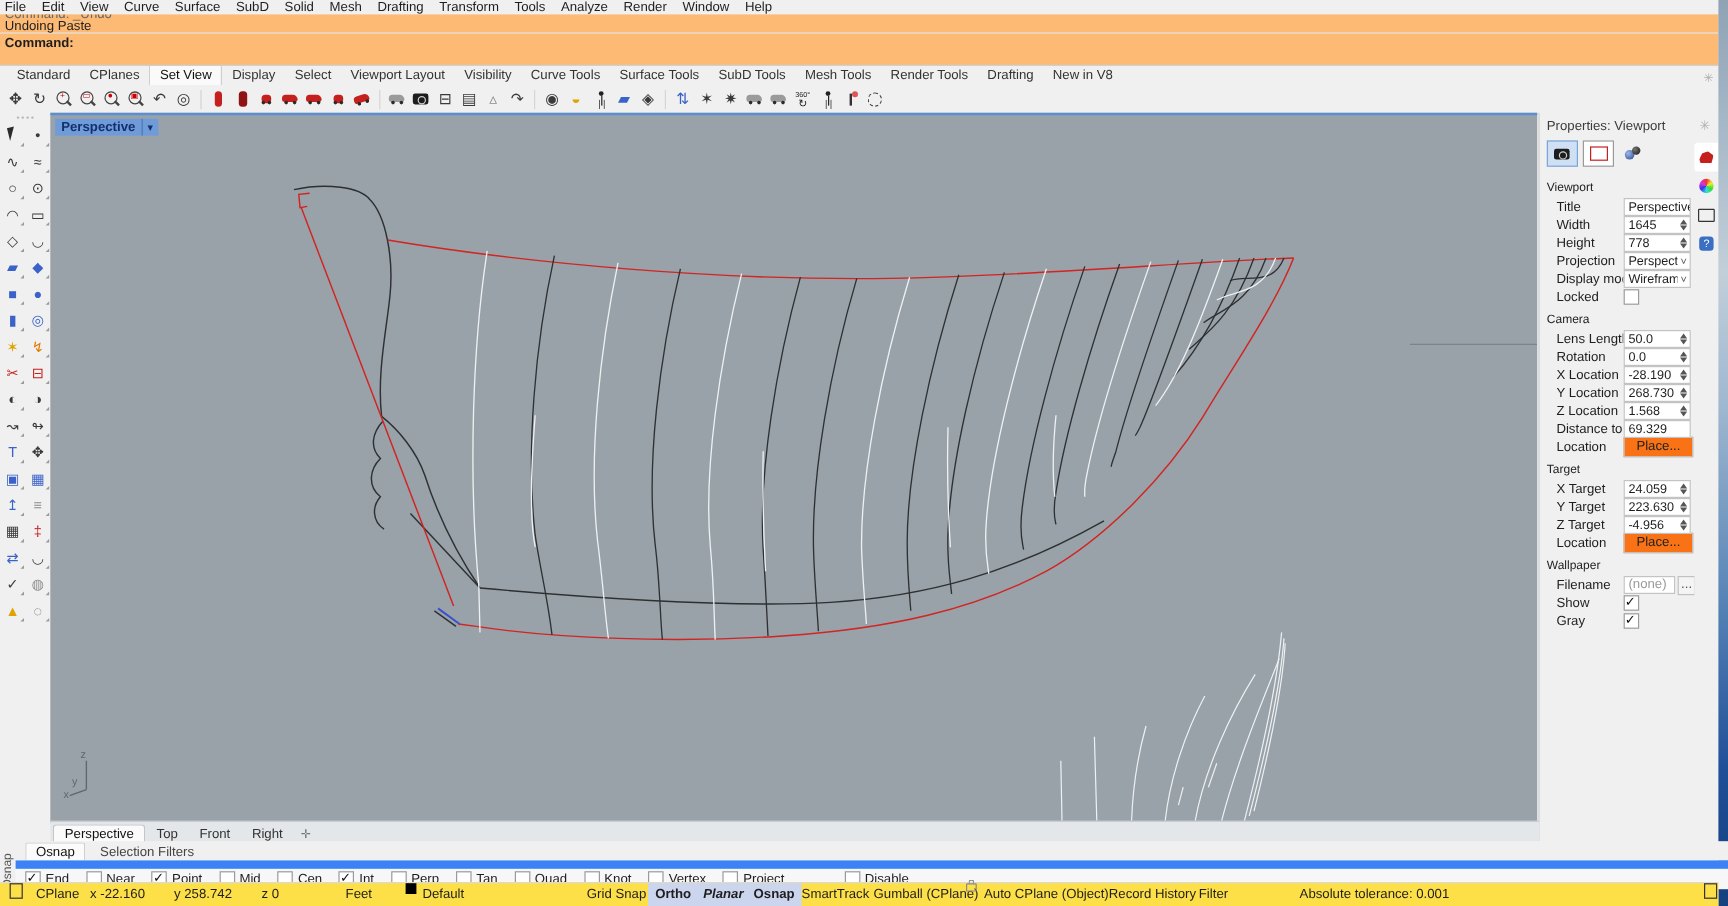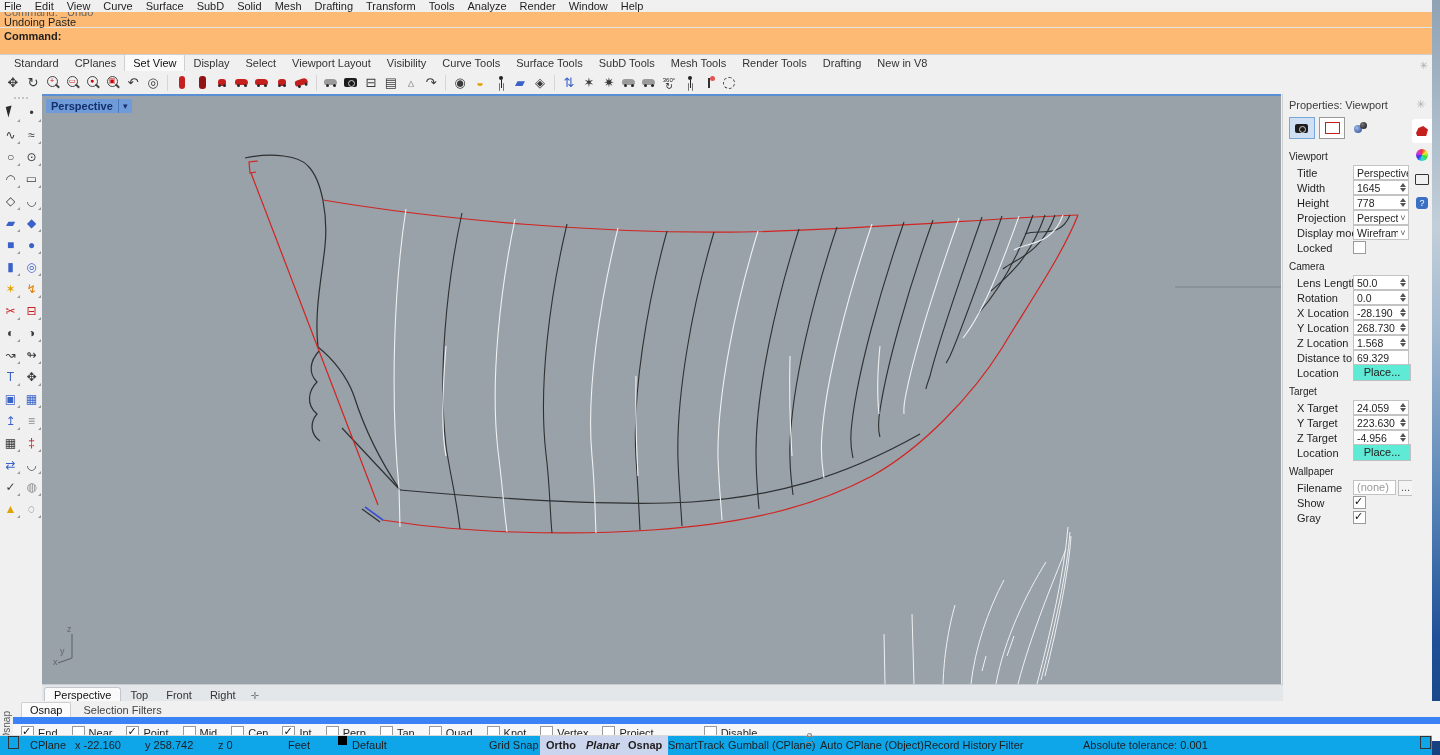--- a/index.html
+++ b/index.html
@@ -81,21 +81,21 @@
   .sect{font-size:10px;color:#222;padding:6px 0 3px 6px;}
   .prow{display:flex;align-items:center;height:15px;padding-left:14px;}
   .prow .lbl{width:56px;white-space:nowrap;overflow:hidden;flex:none;color:#1e1e1e;}
   .ctl{flex:none;width:54px;height:13px;background:#fff;border:1px solid #c3c3c3;display:flex;align-items:center;position:relative;}
   .ctl .val{padding-left:3px;font-size:10.5px;white-space:nowrap;overflow:hidden;flex:1;}
   .ctl.spin::after{content:"";position:absolute;right:2px;top:2px;border-left:3px solid transparent;border-right:3px solid transparent;border-bottom:4px solid #555;}
   .ctl.spin::before{content:"";position:absolute;right:2px;bottom:2px;border-left:3px solid transparent;border-right:3px solid transparent;border-top:4px solid #555;}
   .ctl.drop .dd{width:10px;color:#555;font-size:9px;text-align:center;}
   .cb{width:11px;height:11px;background:#fff;border:1px solid #9a9a9a;position:relative;flex:none;}
   .cb.checked::after{content:"✓";position:absolute;left:0px;top:-2px;font-size:11px;color:#111;font-weight:bold;}
-  .pbtn{width:56px;height:15px;background:#5eead4;border:1px solid #c0c0c0;text-align:center;line-height:14px;color:#222;}
+  .pbtn{width:56px;height:15px;background:#f97316;border:1px solid #c0c0c0;text-align:center;line-height:14px;color:#222;}
   .fname{width:38px;height:13px;background:#fff;border:1px solid #c3c3c3;color:#9a9a9a;padding-left:3px;line-height:13px;}
   .dots3{width:13px;height:14px;background:#f4f4f4;border:1px solid #c0c0c0;margin-left:2px;text-align:center;line-height:12px;color:#555;}
   
   .rstrip{position:absolute;left:1412px;top:94px;width:20px;height:641px;background:#f0f0f0;}
   .rstrip .gearico{margin:4px 0 8px 4px;color:#b0b0b0;font-size:11px;}
   .rtab{width:20px;height:24px;display:flex;align-items:center;justify-content:center;}
   .rtab.first{background:#fff;border-radius:3px 0 0 3px;}
   .rhlogo{width:12px;height:10px;background:#c6201e;clip-path:polygon(0 70%,20% 20%,60% 0,100% 35%,85% 100%,10% 100%);}
   .cwheel{width:12px;height:12px;border-radius:50%;background:conic-gradient(#e33,#ee3,#3d3,#3dd,#33e,#d3d,#e33);}
   .monico{width:12px;height:9px;border:1.6px solid #333;border-radius:1px;}
@@ -110,21 +110,21 @@
   
   .osnap-side{position:absolute;left:0px;top:698px;width:13px;height:56px;display:flex;align-items:center;justify-content:center;color:#555;}
   .osnap-side span{writing-mode:vertical-rl;transform:rotate(180deg);font-size:10px;}
   .osnap-tabs{position:absolute;left:13px;top:701px;width:1419px;height:16px;display:flex;align-items:flex-end;gap:4px;padding-left:8px;background:#f0f0f0;}
   .osnap-tabs .otab{padding:1px 8px;color:#444;}
   .osnap-tabs .otab.active{background:#fbfbfb;border:1px solid #cfcfcf;border-bottom:none;border-radius:2px 2px 0 0;color:#111;}
   .osnap-row{position:absolute;left:13px;top:717px;width:1419px;height:17px;background:#f7f7f7;display:flex;align-items:center;gap:14px;padding-left:8px;border-top:7px solid #3b82f6;}
   .oitem{display:flex;align-items:center;gap:4px;}
   .oitem.gap{margin-left:36px;}
   
-  .statusbar{position:absolute;left:0;top:735px;width:1432px;height:20px;background:#0ea5e9;border-top:1px solid #d9d9d9;}
+  .statusbar{position:absolute;left:0;top:735px;width:1432px;height:20px;background:#fde047;border-top:1px solid #d9d9d9;}
   .statusbar span{position:absolute;top:0;line-height:19px;white-space:nowrap;color:#1e1e1e;}
   .statusbar .tog{padding:0 6px;}
   .statusbar .tog.active{background:#ccd5ee;font-weight:bold;}
   .winico{position:absolute;width:9px;height:11px;border:1.6px solid #333;top:4px;}
   .swatch{position:absolute;width:9px;height:9px;background:#000;top:5px;}
   .lockico{position:absolute;width:7px;height:5px;border:1.2px solid #8a8a8a;top:9px;border-radius:1px;}
   .lockico::before{content:"";position:absolute;left:1px;top:-4px;width:3px;height:3px;border:1.2px solid #8a8a8a;border-bottom:none;border-radius:3px 3px 0 0;}
 </style>
 </head>
 <body>

